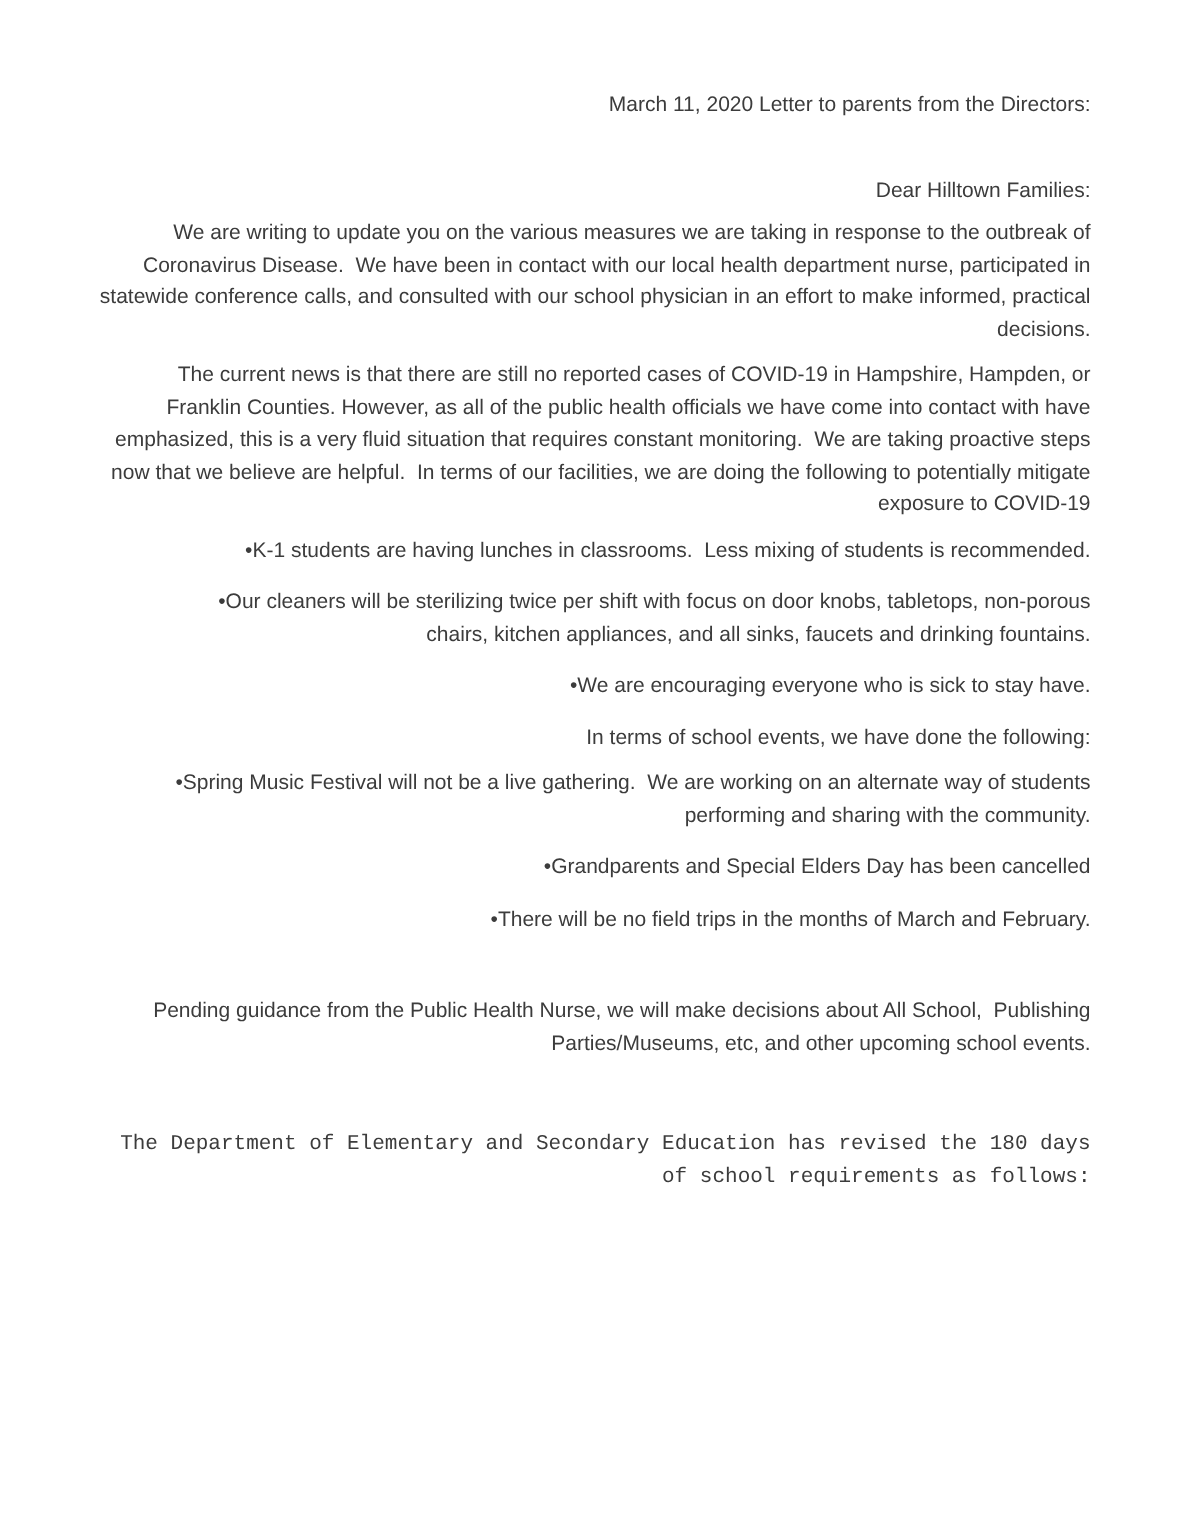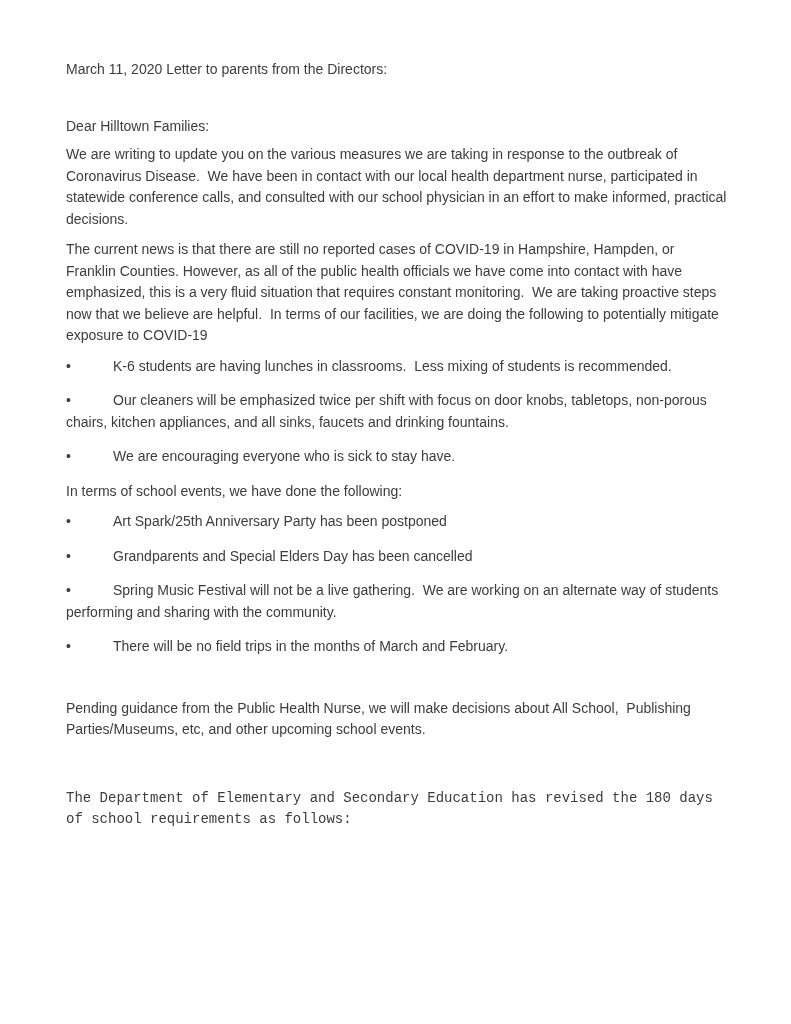--- a/index.html
+++ b/index.html
@@ -16,20 +16,21 @@
     padding: 59px 64px 0 66px;
     font-family: "Liberation Sans", sans-serif;
     font-size: 14px;
     line-height: 21.5px;
     color: #3c3c3c;
     overflow: hidden;
   }
   .page p {
     margin: 0 0 9px 0;
     white-space: pre-wrap;
+    text-align: right;
   }
   .title {
     margin-bottom: 35px !important;
   }
   .salutation {
     margin-bottom: 7px !important;
   }
   .bullet-item {
     margin-bottom: 13px !important;
   }
@@ -51,35 +52,34 @@
 <div class="page">
 
   <p class="title">March 11, 2020 Letter to parents from the Directors:</p>
 
   <p class="salutation">Dear Hilltown Families:</p>
 
   <p>We are writing to update you on the various measures we are taking in response to the outbreak of Coronavirus Disease.  We have been in contact with our local health department nurse, participated in statewide conference calls, and consulted with our school physician in an effort to make informed, practical decisions.</p>
 
   <p>The current news is that there are still no reported cases of COVID-19 in Hampshire, Hampden, or Franklin Counties. However, as all of the public health officials we have come into contact with have emphasized, this is a very fluid situation that requires constant monitoring.  We are taking proactive steps now that we believe are helpful.  In terms of our facilities, we are doing the following to potentially mitigate exposure to COVID-19</p>
 
-  <p class="bullet-item"><span class="bullet-marker">•</span><span>K-6 students are having lunches in classrooms.  Less mixing of students is recommended.</span></p>
+  <p class="bullet-item"><span class="bullet-marker">•</span><span>K-1 students are having lunches in classrooms.  Less mixing of students is recommended.</span></p>
 
 
 
-  <p class="bullet-item"><span class="bullet-marker">•</span><span>Our cleaners will be emphasized twice per shift with focus on door knobs, tabletops, non-porous chairs, kitchen appliances, and all sinks, faucets and drinking fountains.</span></p>
+  <p class="bullet-item"><span class="bullet-marker">•</span><span>Our cleaners will be sterilizing twice per shift with focus on door knobs, tabletops, non-porous chairs, kitchen appliances, and all sinks, faucets and drinking fountains.</span></p>
 
   <p class="bullet-item"><span class="bullet-marker">•</span><span>We are encouraging everyone who is sick to stay have.</span></p>
 
   <p>In terms of school events, we have done the following:</p>
 
-  <p class="bullet-item"><span class="bullet-marker">•</span><span>Art Spark/25th Anniversary Party has been postponed</span></p>
+
+  <p class="bullet-item"><span class="bullet-marker">•</span><span>Spring Music Festival will not be a live gathering.  We are working on an alternate way of students performing and sharing with the community.</span></p>
 
   <p class="bullet-item"><span class="bullet-marker">•</span><span>Grandparents and Special Elders Day has been cancelled</span></p>
-
-  <p class="bullet-item"><span class="bullet-marker">•</span><span>Spring Music Festival will not be a live gathering.  We are working on an alternate way of students performing and sharing with the community.</span></p>
 
   <p class="bullet-item"><span class="bullet-marker">•</span><span>There will be no field trips in the months of March and February.</span></p>
 
   <p class="gap-before-pending">Pending guidance from the Public Health Nurse, we will make decisions about All School,  Publishing Parties/Museums, etc, and other upcoming school events.</p>
 
   <p class="gap-before-dese">The Department of Elementary and Secondary Education has revised the 180 days of school requirements as follows:</p>
 
 </div>
 
 </body></html>

